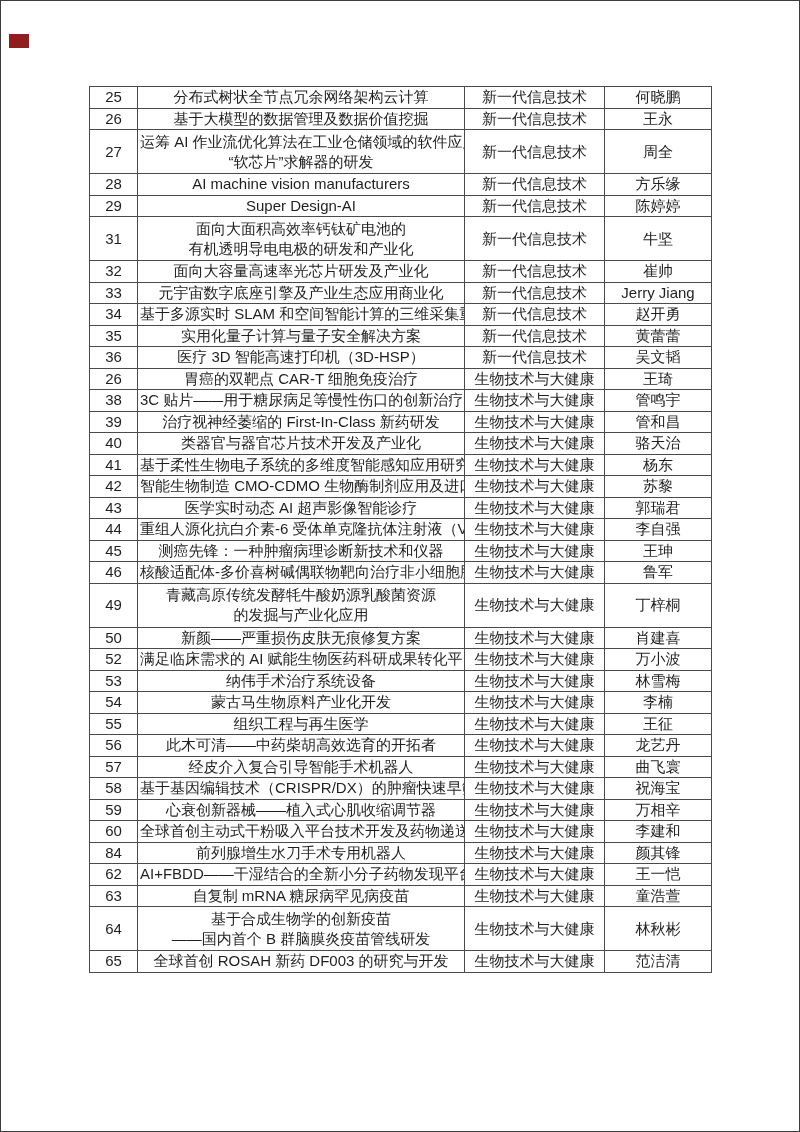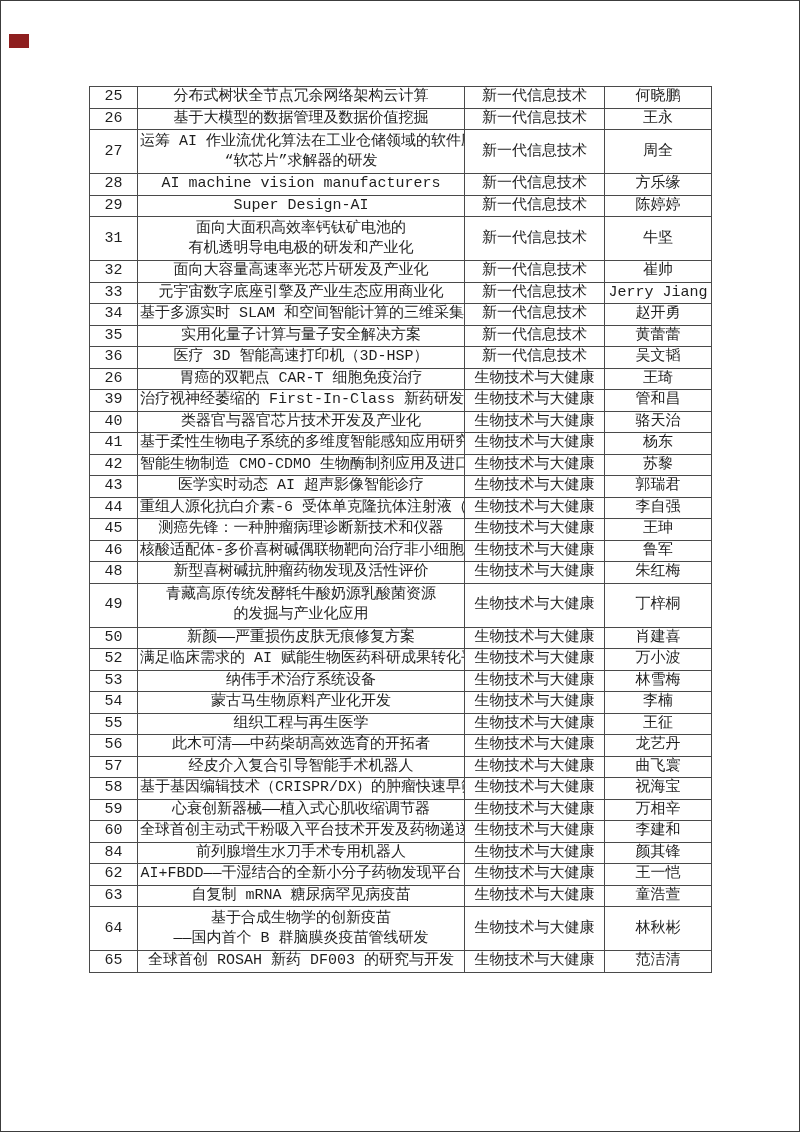--- a/index.html
+++ b/index.html
@@ -8,21 +8,21 @@
     background: #ffffff;
   }
   .page {
     position: relative;
     width: 800px;
     height: 1132px;
     background: #ffffff;
     box-sizing: border-box;
     border: 1px solid #3c3c3c;
     overflow: hidden;
-    font-family: Liberation Mono, monospace;
+    font-family: Liberation Sans, sans-serif;
     padding-left: 24px;
   }
   .red-mark {
     position: absolute;
     left: 8px;
     top: 33px;
     width: 20px;
     height: 14px;
     background: #8e1f1f;
   }
@@ -158,20 +158,28 @@
         </tr>
         <tr class="single">
           <td>26</td>
           <td>
             <div class="line">胃癌的双靶点 CAR-T 细胞免疫治疗</div>
           </td>
           <td>生物技术与大健康</td>
           <td>王琦</td>
         </tr>
         <tr class="single">
+          <td>38</td>
+          <td>
+            <div class="line">3C 贴片——用于糖尿病足等慢性伤口的创新治疗</div>
+          </td>
+          <td>生物技术与大健康</td>
+          <td>管鸣宇</td>
+        </tr>
+        <tr class="single">
           <td>39</td>
           <td>
             <div class="line">治疗视神经萎缩的 First-In-Class 新药研发</div>
           </td>
           <td>生物技术与大健康</td>
           <td>管和昌</td>
         </tr>
         <tr class="single">
           <td>40</td>
           <td>
@@ -220,28 +228,20 @@
           <td>生物技术与大健康</td>
           <td>王珅</td>
         </tr>
         <tr class="single">
           <td>46</td>
           <td>
             <div class="line">核酸适配体-多价喜树碱偶联物靶向治疗非小细胞肺癌</div>
           </td>
           <td>生物技术与大健康</td>
           <td>鲁军</td>
-        </tr>
-        <tr class="single">
-          <td>48</td>
-          <td>
-            <div class="line">新型喜树碱抗肿瘤药物发现及活性评价</div>
-          </td>
-          <td>生物技术与大健康</td>
-          <td>朱红梅</td>
         </tr>
         <tr class="double">
           <td>49</td>
           <td>
             <div class="line">青藏高原传统发酵牦牛酸奶源乳酸菌资源</div>
             <div class="line">的发掘与产业化应用</div>
           </td>
           <td>生物技术与大健康</td>
           <td>丁梓桐</td>
         </tr>

